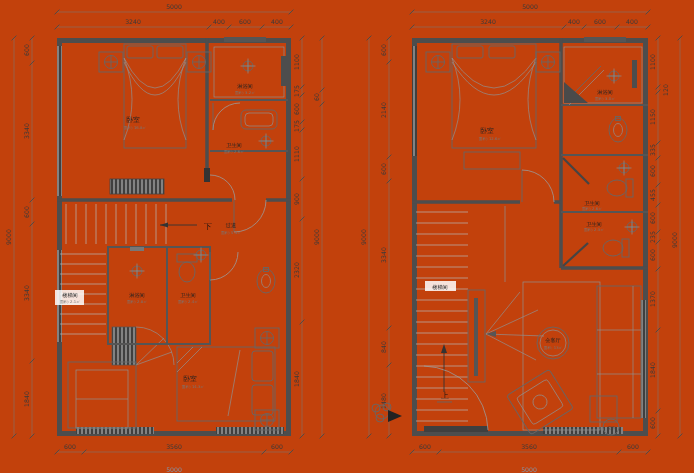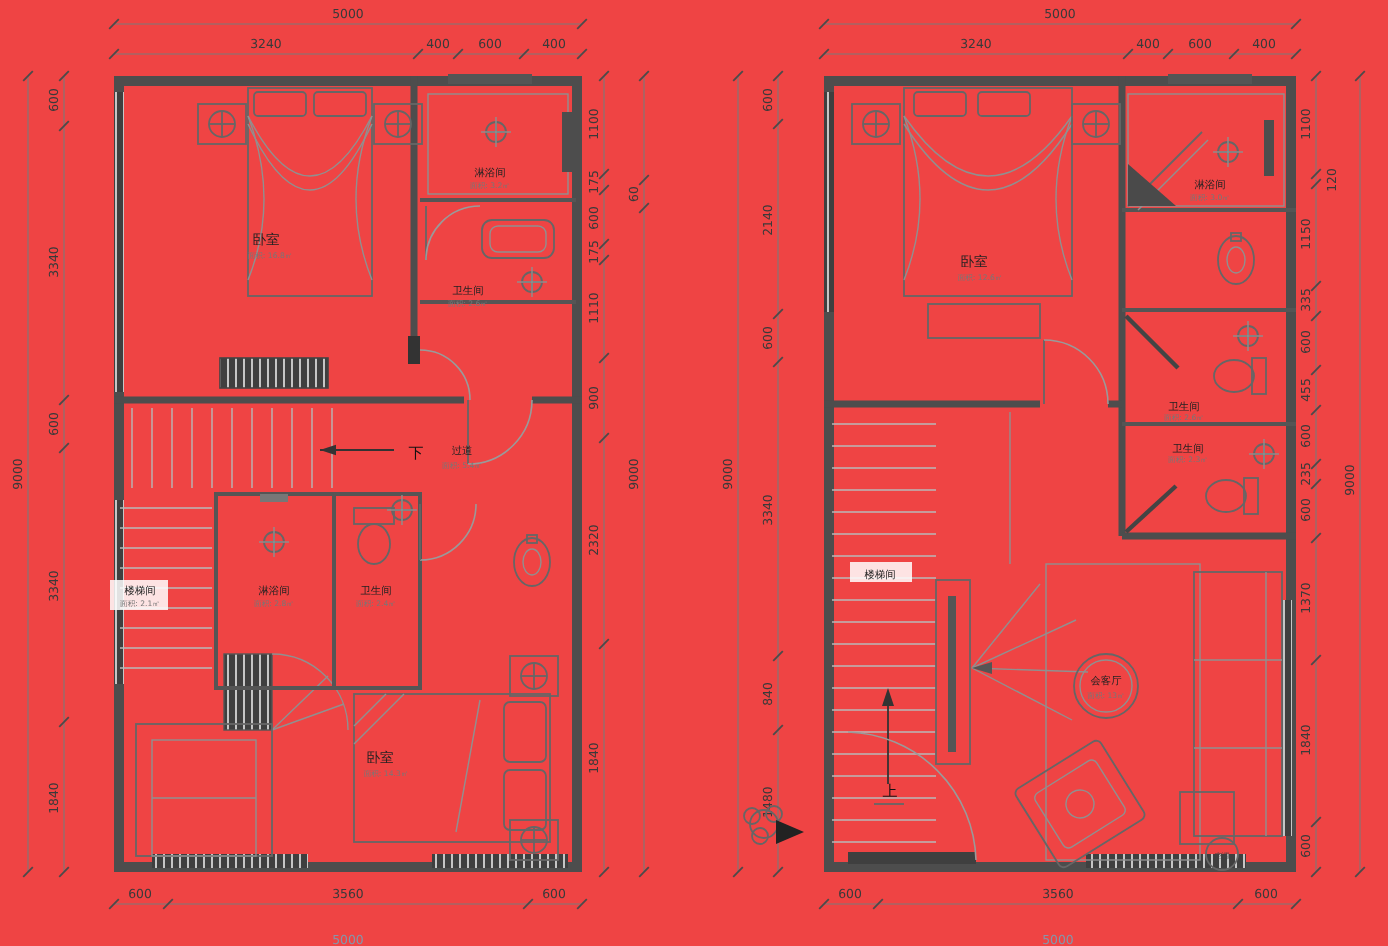--- a/index.html
+++ b/index.html
@@ -1,16 +1,16 @@
 <!DOCTYPE html>
 <html><head>
 <meta charset="utf-8">
 <style>
   html,body{margin:0;padding:0;background:#fff;}
-  .stage{position:relative;width:694px;height:473px;background:#ef4444;overflow:hidden;}
+  .stage{position:relative;width:694px;height:473px;background:#c2410c;overflow:hidden;}
   svg text{font-family:"DejaVu Sans","Liberation Sans",sans-serif;fill:#333;}
   .w5{stroke:#4d4d4d;stroke-width:5;fill:none;}
   .w4{stroke:#4d4d4d;stroke-width:3.5;fill:none;}
   .w2{stroke:#555;stroke-width:2;fill:none;}
   .f1{stroke:#666;stroke-width:0.9;fill:none;}
   .f2{stroke:#909090;stroke-width:0.7;fill:none;}
   .dl{stroke:#7a7a7a;stroke-width:0.55;fill:none;}
   .tread{stroke:#b8b8b8;stroke-width:0.7;}
   .arc{stroke:#9a9a9a;stroke-width:0.8;fill:none;}
   .dt{font-size:6.2px;text-anchor:middle;fill:#3a3a3a;}

